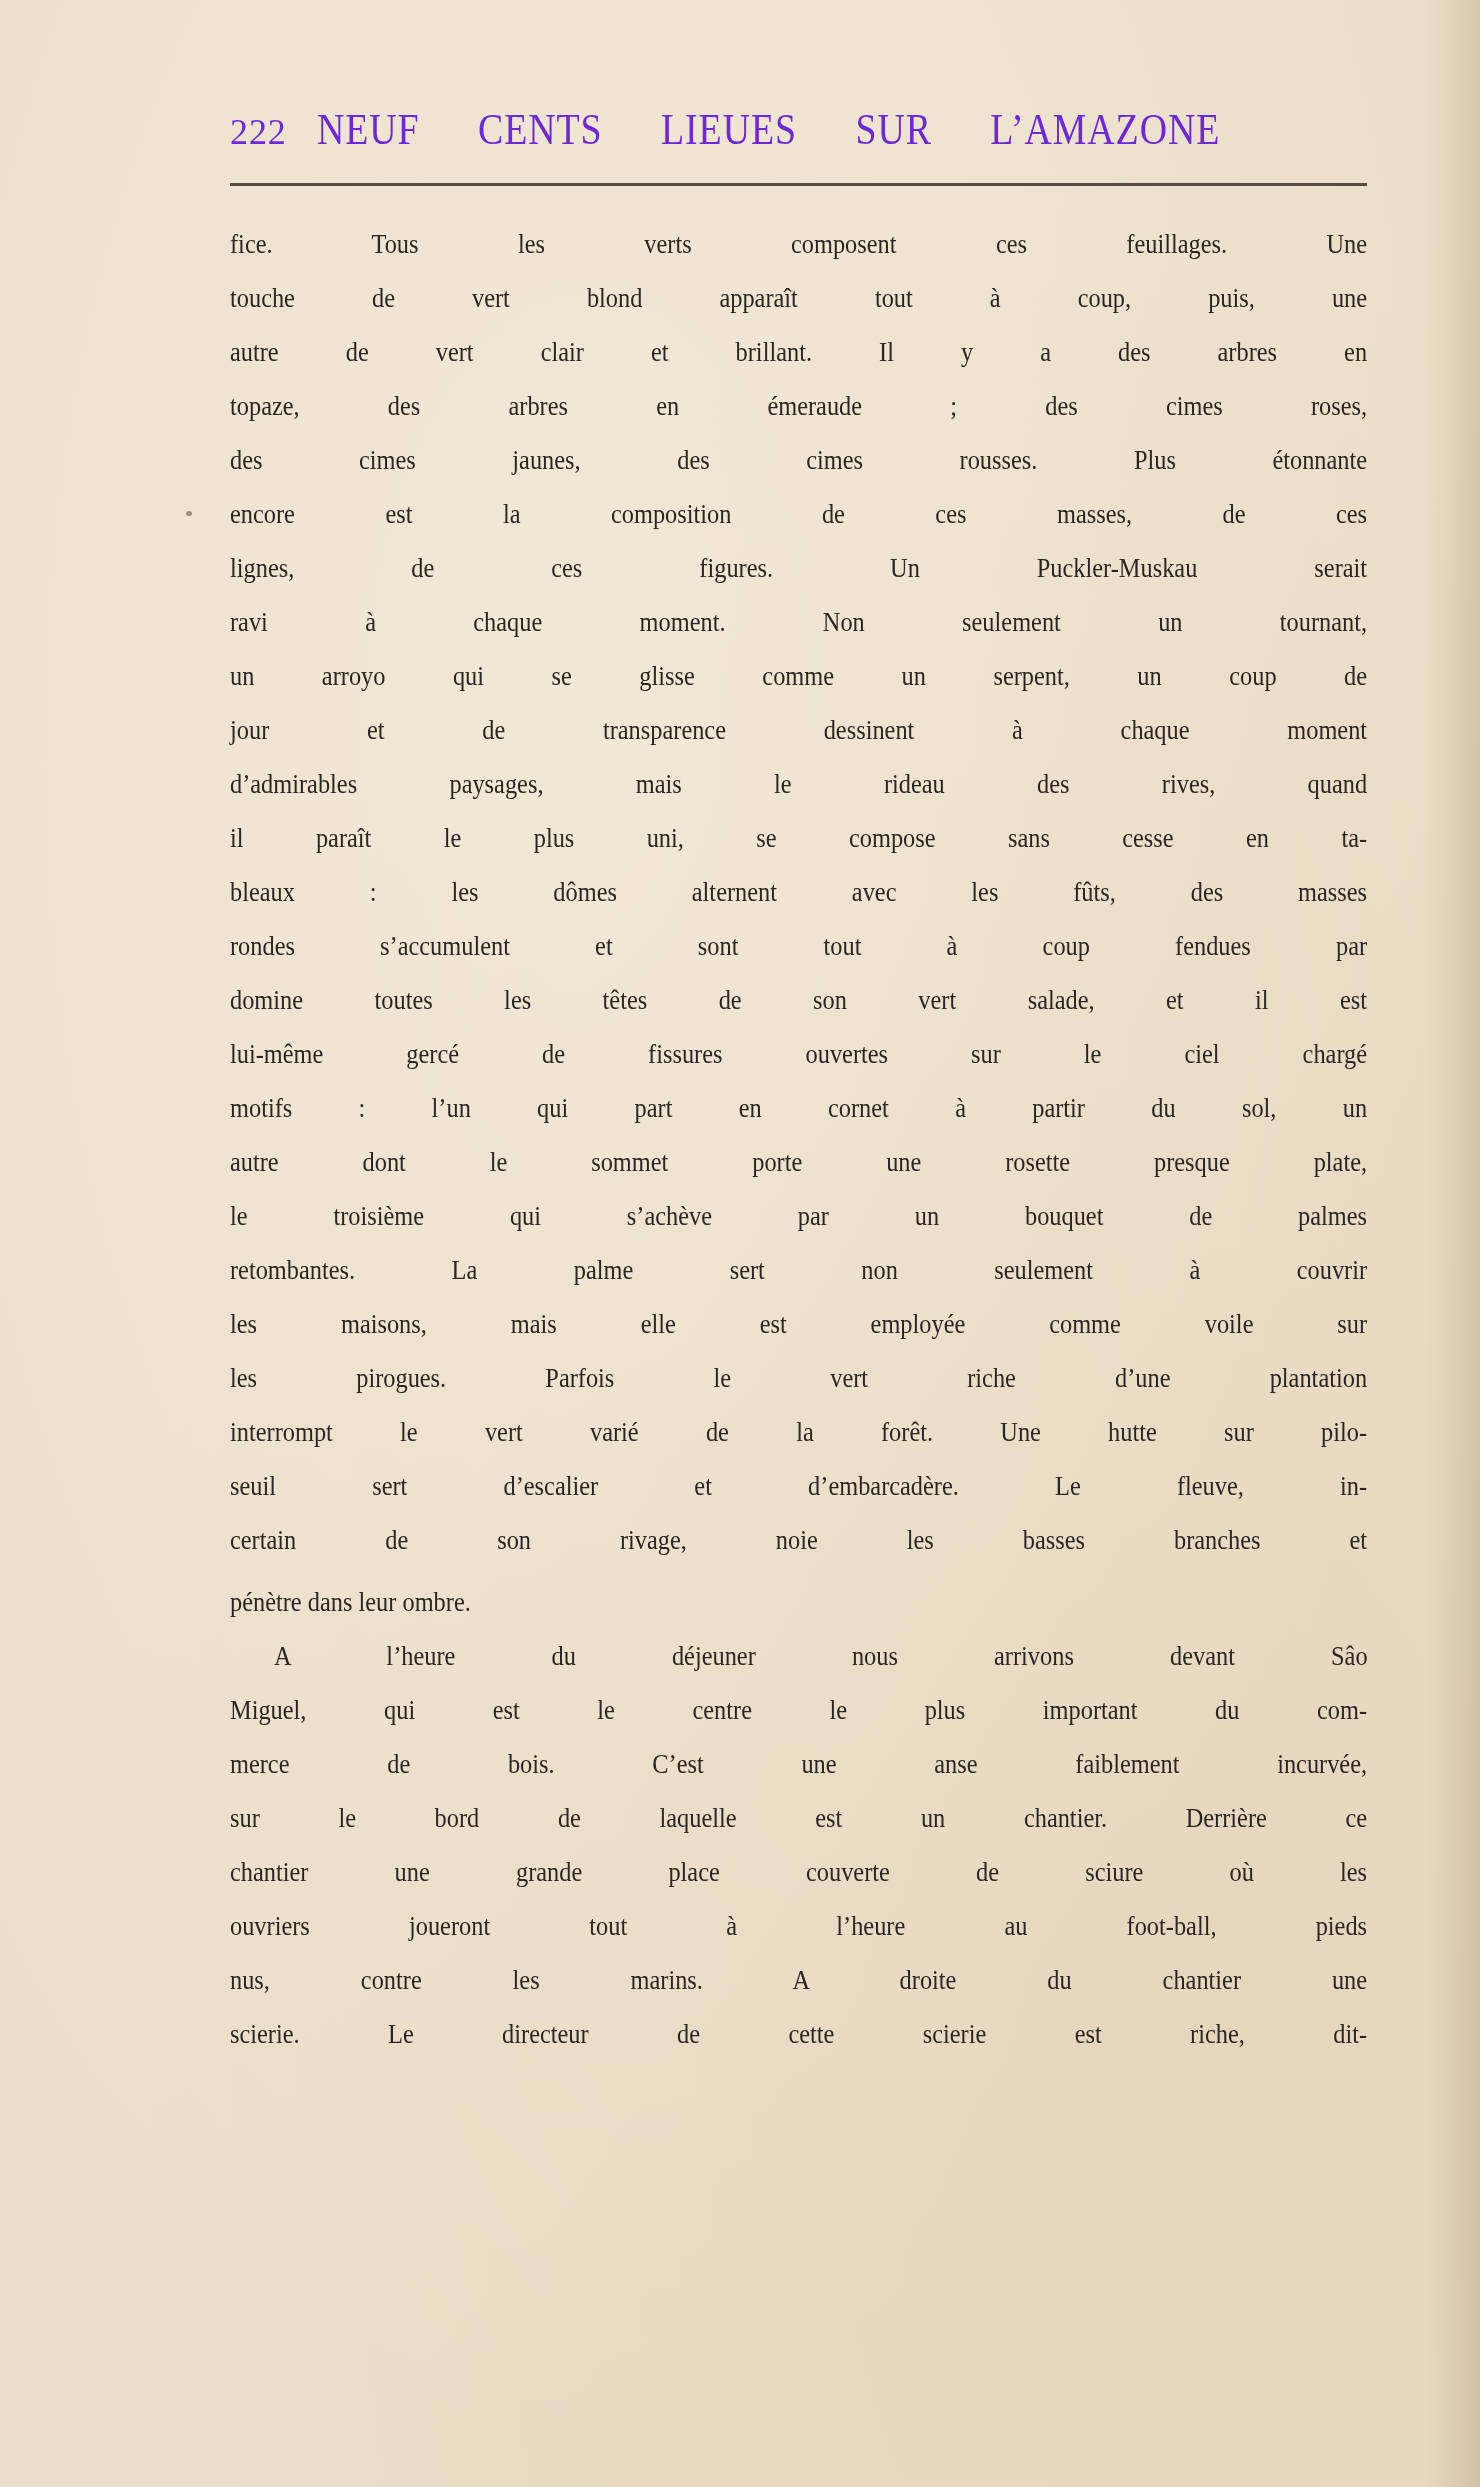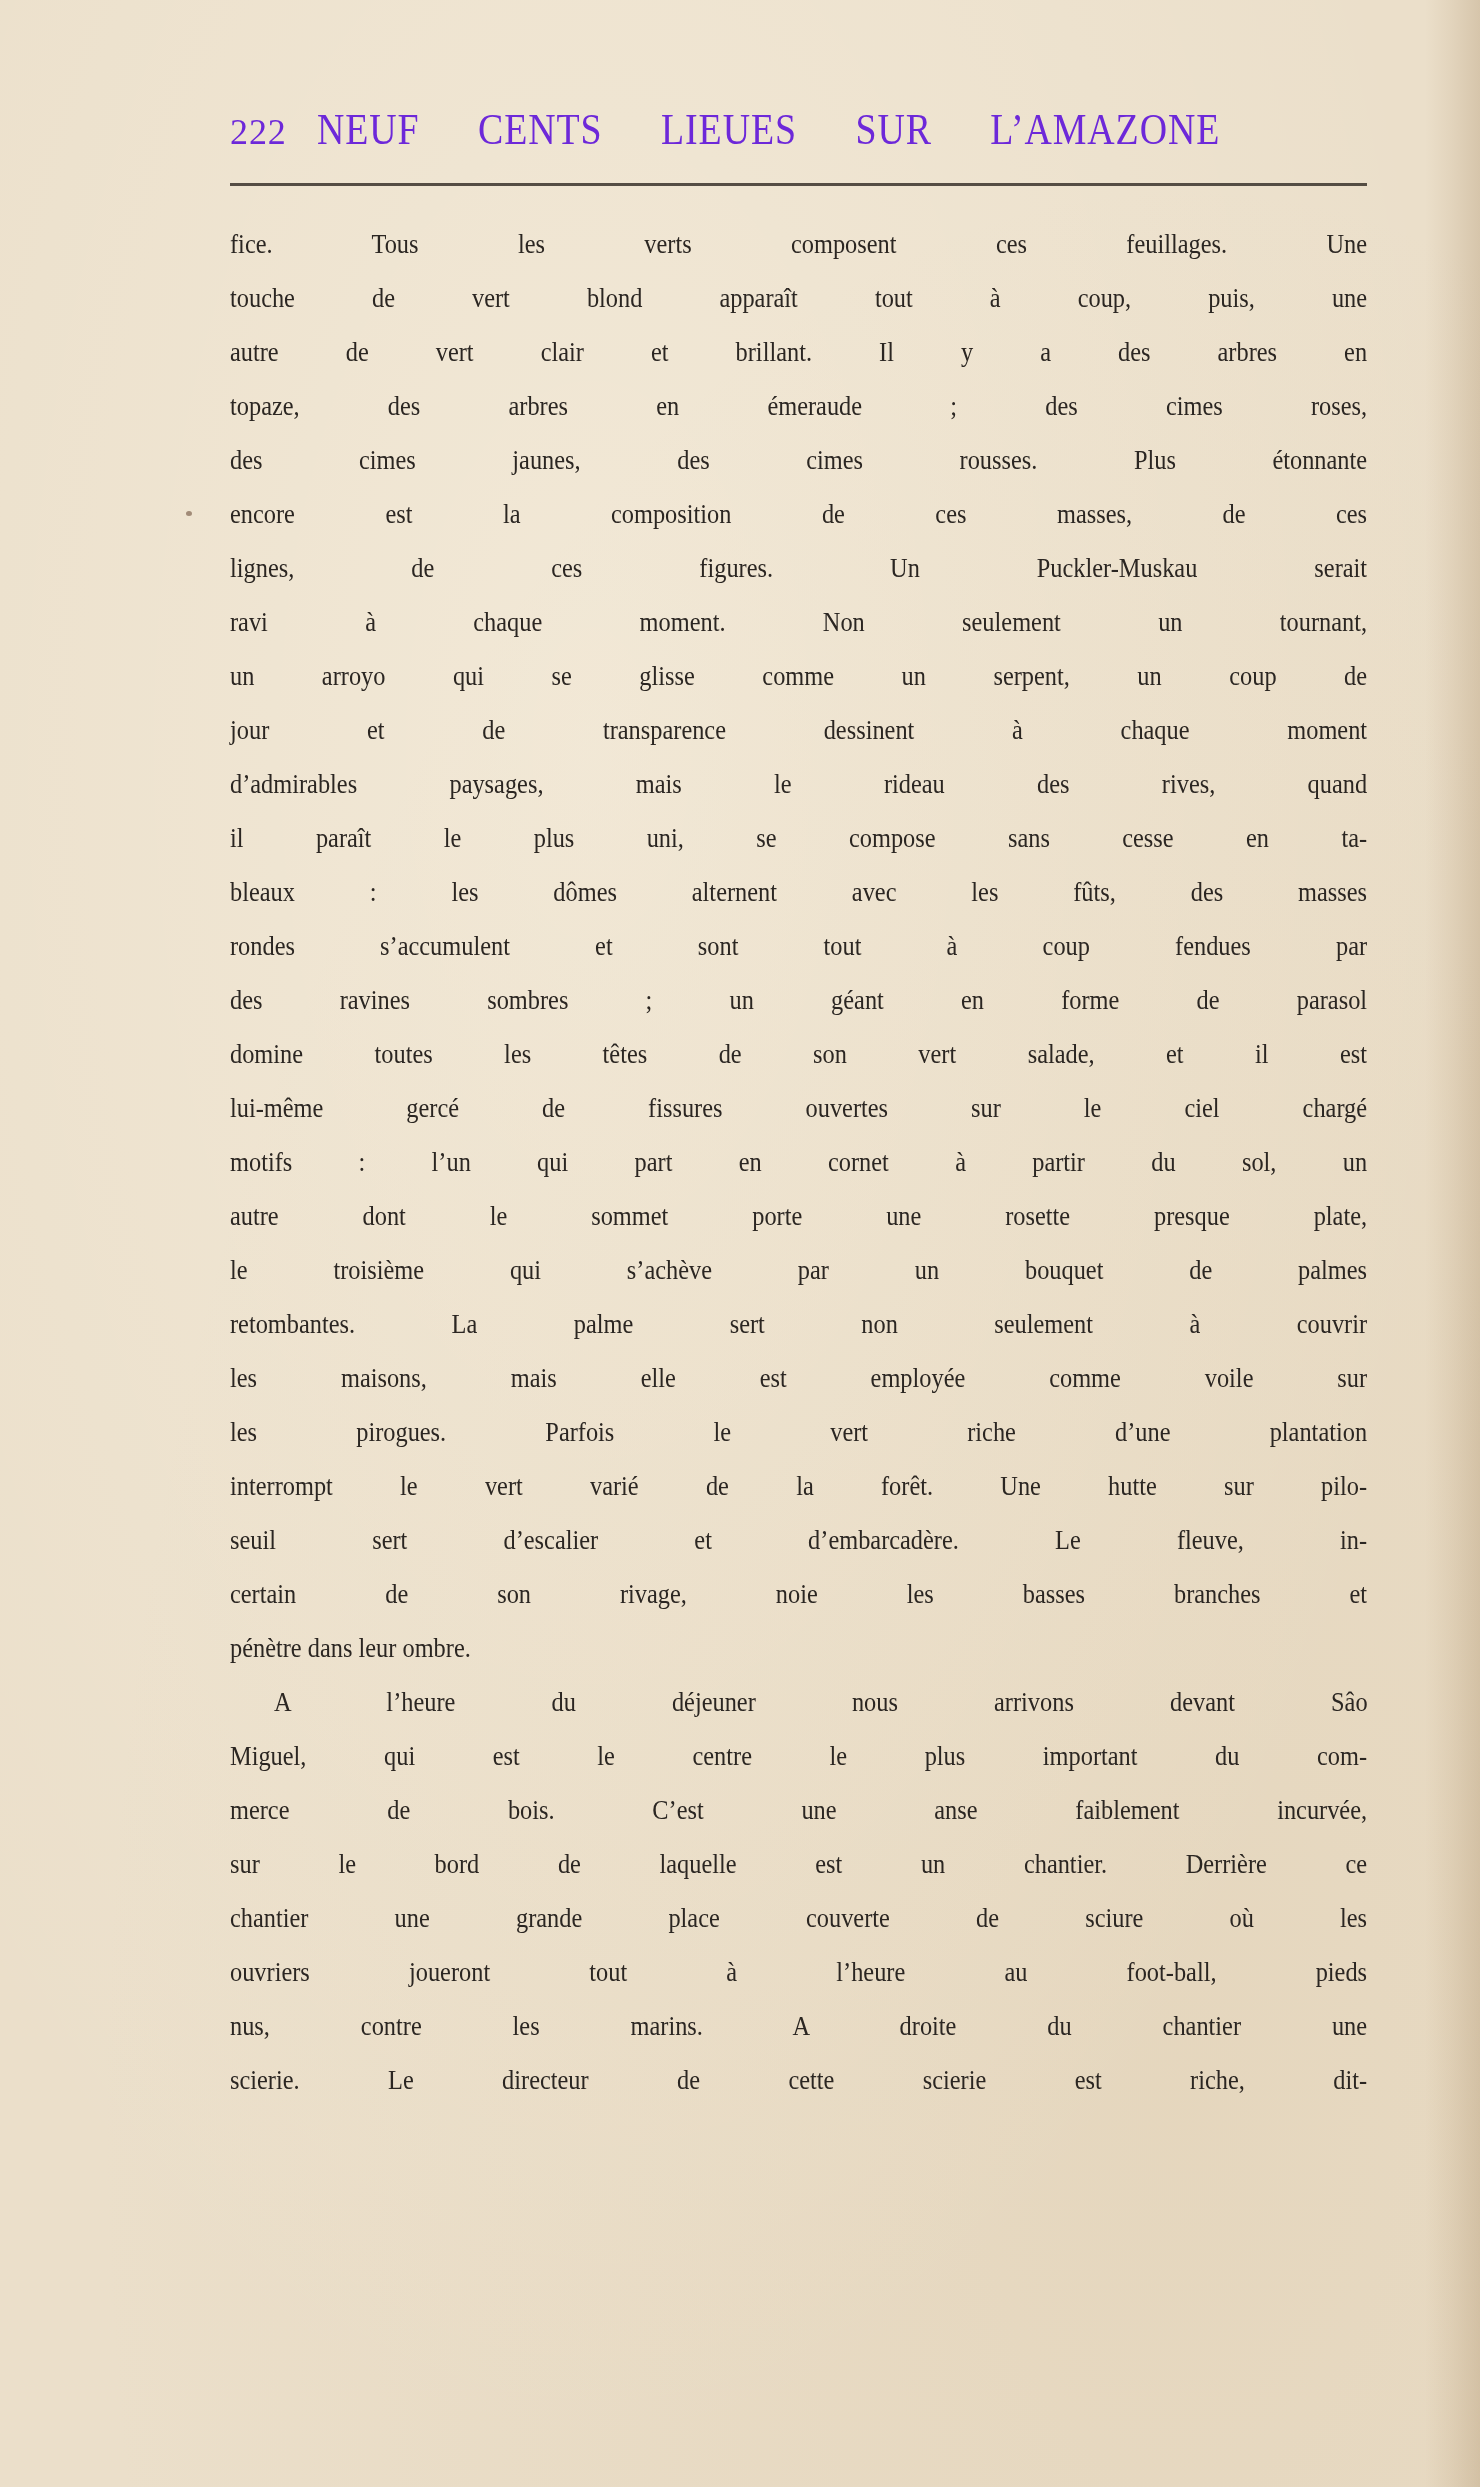--- a/index.html
+++ b/index.html
@@ -73,20 +73,21 @@
   .line {
     display: block;
     height: 54px;
     white-space: nowrap;
     text-align: justify;
     text-align-last: justify;
     overflow: visible;
   }
   .line.last {
     text-align-last: left;
+    margin-top: 8px;
   }
   .line.indent {
     padding-left: 44px;
   }
   .line-inner {
     display: inline-block;
     width: 1137px;
     text-align: justify;
     text-align-last: justify;
     transform: scaleX(0.87);
@@ -126,21 +127,20 @@
         <span class="line"><span class="line-inner">des cimes jaunes, des cimes rousses. Plus étonnante</span></span>
         <span class="line"><span class="line-inner">encore est la composition de ces masses, de ces</span></span>
         <span class="line"><span class="line-inner">lignes, de ces figures. Un Puckler-Muskau serait</span></span>
         <span class="line"><span class="line-inner">ravi à chaque moment. Non seulement un tournant,</span></span>
         <span class="line"><span class="line-inner">un arroyo qui se glisse comme un serpent, un coup de</span></span>
         <span class="line"><span class="line-inner">jour et de transparence dessinent à chaque moment</span></span>
         <span class="line"><span class="line-inner">d’admirables paysages, mais le rideau des rives, quand</span></span>
         <span class="line"><span class="line-inner">il paraît le plus uni, se compose sans cesse en ta-</span></span>
         <span class="line"><span class="line-inner">bleaux : les dômes alternent avec les fûts, des masses</span></span>
         <span class="line"><span class="line-inner">rondes s’accumulent et sont tout à coup fendues par</span></span>
-        <span class="line"><span class="line-inner">des ravines sombres ; un géant en forme de parasol</span></span>
         <span class="line"><span class="line-inner">domine toutes les têtes de son vert salade, et il est</span></span>
         <span class="line"><span class="line-inner">lui-même gercé de fissures ouvertes sur le ciel chargé</span></span>
         <span class="line"><span class="line-inner">motifs : l’un qui part en cornet à partir du sol, un</span></span>
         <span class="line"><span class="line-inner">autre dont le sommet porte une rosette presque plate,</span></span>
         <span class="line"><span class="line-inner">le troisième qui s’achève par un bouquet de palmes</span></span>
         <span class="line"><span class="line-inner">retombantes. La palme sert non seulement à couvrir</span></span>
         <span class="line"><span class="line-inner">les maisons, mais elle est employée comme voile sur</span></span>
         <span class="line"><span class="line-inner">les pirogues. Parfois le vert riche d’une plantation</span></span>
         <span class="line"><span class="line-inner">interrompt le vert varié de la forêt. Une hutte sur pilo-</span></span>
         <span class="line"><span class="line-inner">seuil sert d’escalier et d’embarcadère. Le fleuve, in-</span></span>

